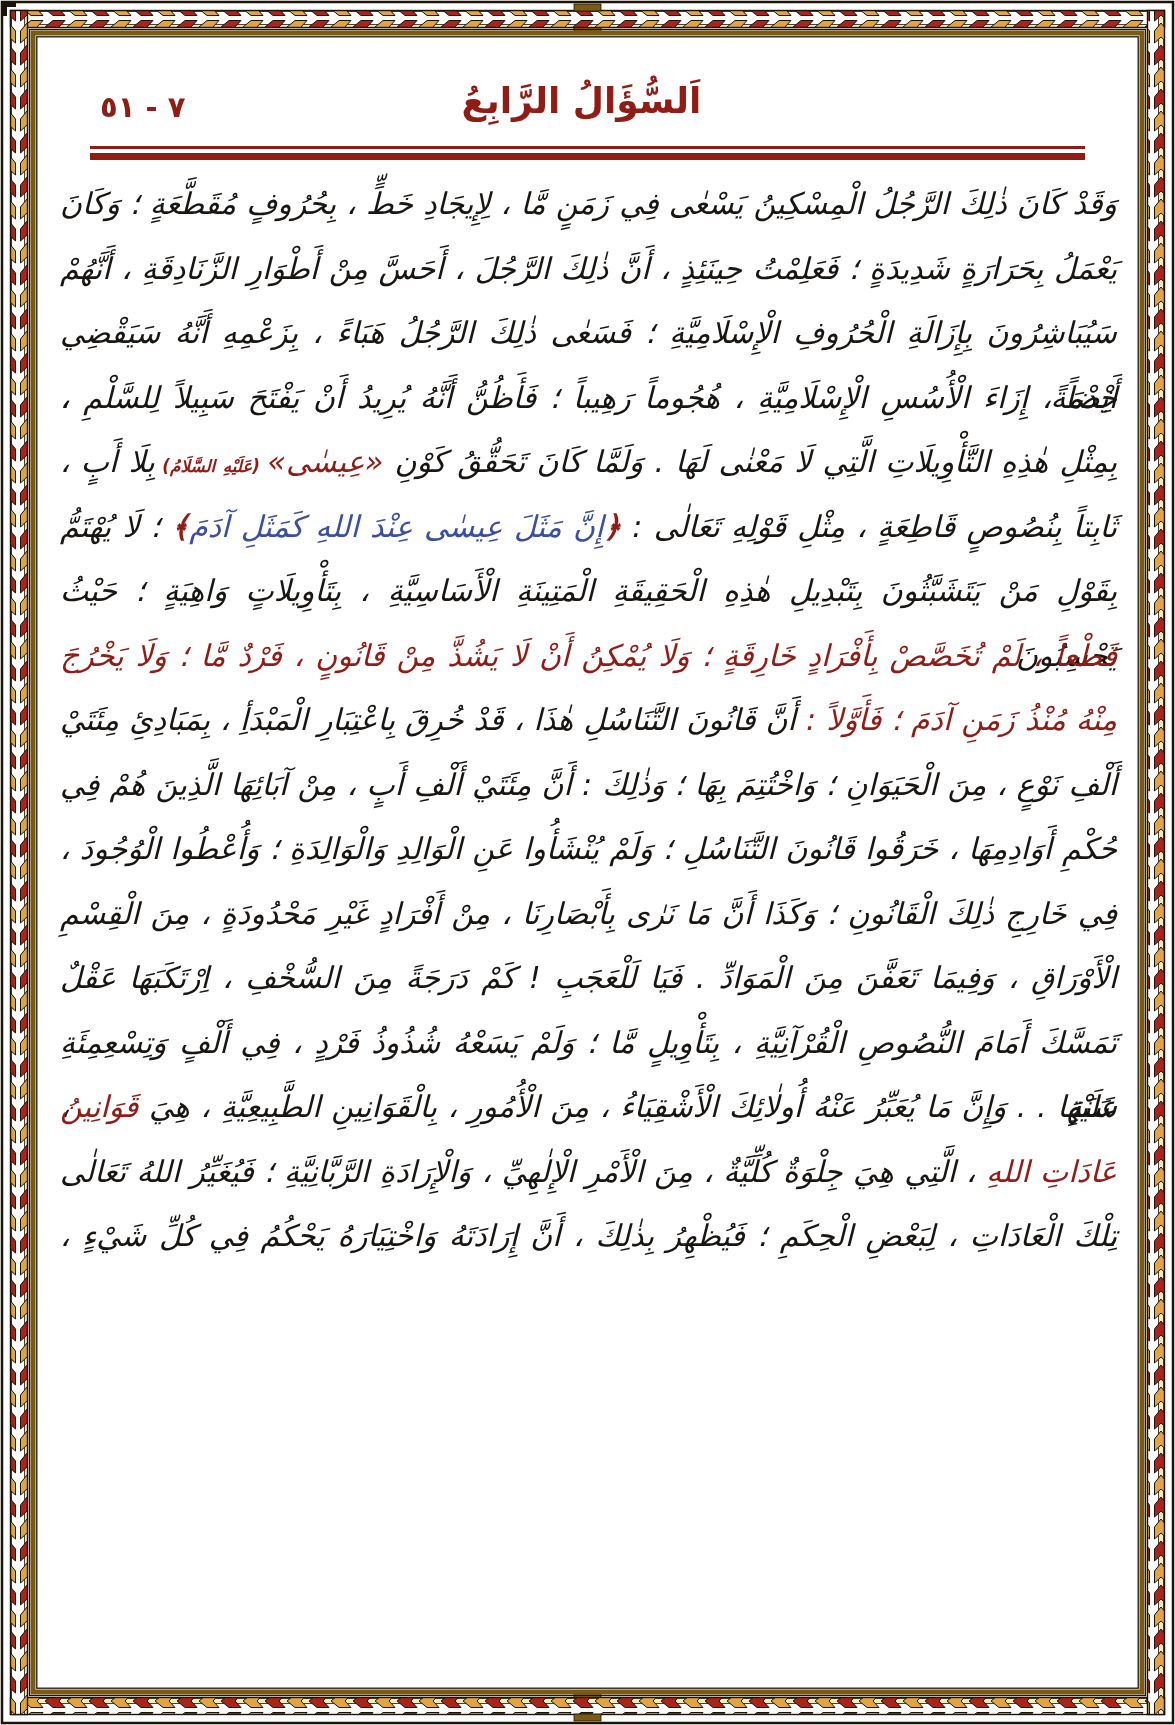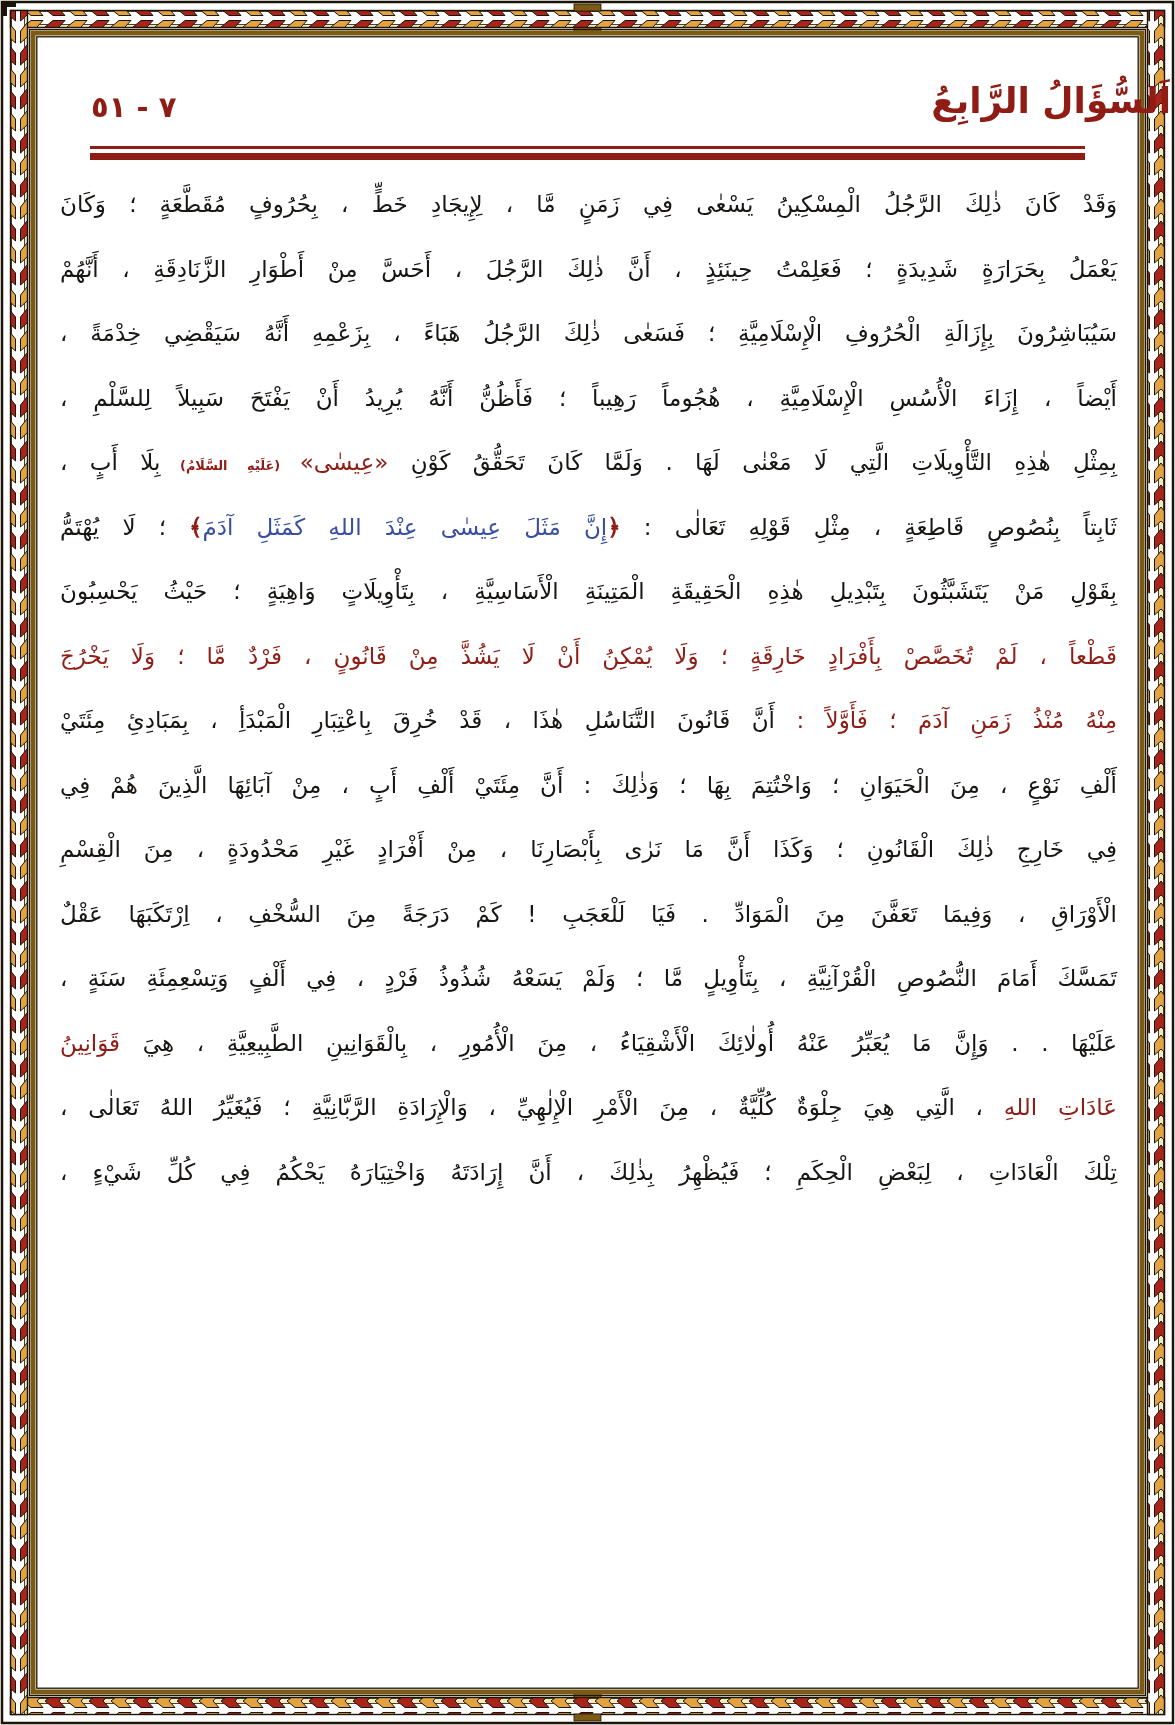--- a/index.html
+++ b/index.html
@@ -12,29 +12,29 @@
   .page{position:absolute;inset:0;background:#fff;}
   svg.frame{position:absolute;inset:0;display:block;}
   .band{stroke:var(--outline);stroke-width:1.4;}
   .lnk-r{fill:var(--border-red);stroke:var(--outline);stroke-width:1;}
   .lnk-g{fill:var(--border-gold);stroke:var(--outline);stroke-width:1;}
   .ribbon{fill:var(--border-cream);stroke:var(--outline);stroke-width:.8;}
   .blk{stroke:var(--outline);fill:none;}
   .olv{stroke:var(--border-olive);fill:none;}
   .tab{fill:var(--border-olive);stroke:var(--outline);stroke-width:.8;}
   .finial{fill:var(--outline);}
-  .page-number{position:absolute;top:90px;left:91px;font-size:29px;font-weight:bold;
+  .page-number{position:absolute;top:90px;left:100px;font-size:29px;font-weight:bold;
     color:var(--accent-red);direction:rtl;}
-  .title{margin:0;position:absolute;top:80px;left:0;right:4px;text-align:right;
+  .title{margin:0;position:absolute;top:80px;left:0;right:12px;text-align:center;
     font-size:36px;font-weight:bold;color:var(--accent-red);}
   .title-rule{position:absolute;top:146px;left:90px;right:90px;height:14px;box-sizing:border-box;
     border-top:3px solid var(--accent-red);border-bottom:7px solid var(--accent-red);}
   .body-text{position:absolute;top:172px;left:60px;right:58px;direction:rtl;}
-  .line{height:64.5px;line-height:64.5px;font-size:23px;color:var(--ink);
-    text-align:justify;text-align-last:justify;white-space:normal;}
+  .line{height:64.5px;line-height:64.5px;font-size:30px;color:var(--ink);
+    text-align:justify;text-align-last:justify;white-space:normal;font-style:italic;}
   .seg-k{color:var(--ink);}
   .seg-r{color:var(--accent-red);margin-top:16px;}
   .seg-b{color:var(--verse-blue);}
   .seg-br{color:var(--accent-red);font-weight:bold;}
   .seg-p{color:var(--accent-red);font-size:0.56em;font-weight:bold;}
 </style>
 </head>
 <body>
 
 <div class="page">
@@ -81,20 +81,21 @@
       <div class="line"><span class="seg-k">وَقَدْ كَانَ ذٰلِكَ الرَّجُلُ الْمِسْكِينُ يَسْعٰى فِي زَمَنٍ مَّا ، لِإِيجَادِ خَطٍّ ، بِحُرُوفٍ مُقَطَّعَةٍ ؛ وَكَانَ</span></div>
       <div class="line"><span class="seg-k">يَعْمَلُ بِحَرَارَةٍ شَدِيدَةٍ ؛ فَعَلِمْتُ حِينَئِذٍ ، أَنَّ ذٰلِكَ الرَّجُلَ ، أَحَسَّ مِنْ أَطْوَارِ الزَّنَادِقَةِ ، أَنَّهُمْ</span></div>
       <div class="line"><span class="seg-k">سَيُبَاشِرُونَ بِإِزَالَةِ الْحُرُوفِ الْإِسْلَامِيَّةِ ؛ فَسَعٰى ذٰلِكَ الرَّجُلُ هَبَاءً ، بِزَعْمِهِ أَنَّهُ سَيَقْضِي خِدْمَةً ،</span></div>
       <div class="line"><span class="seg-k">أَيْضاً ، إِزَاءَ الْأُسُسِ الْإِسْلَامِيَّةِ ، هُجُوماً رَهِيباً ؛ فَأَظُنُّ أَنَّهُ يُرِيدُ أَنْ يَفْتَحَ سَبِيلاً لِلسَّلْمِ ،</span></div>
       <div class="line"><span class="seg-k">بِمِثْلِ هٰذِهِ التَّأْوِيلَاتِ الَّتِي لَا مَعْنٰى لَهَا . وَلَمَّا كَانَ تَحَقُّقُ كَوْنِ </span><span class="seg-r">«عِيسٰى»</span><span class="seg-p"> (عَلَيْهِ السَّلَامُ) </span><span class="seg-k">بِلَا أَبٍ ،</span></div>
       <div class="line"><span class="seg-k">ثَابِتاً بِنُصُوصٍ قَاطِعَةٍ ، مِثْلِ قَوْلِهِ تَعَالٰى : </span><span class="seg-br">﴿</span><span class="seg-b">إِنَّ مَثَلَ عِيسٰى عِنْدَ اللهِ كَمَثَلِ آدَمَ</span><span class="seg-br">﴾</span><span class="seg-k"> ؛ لَا يُهْتَمُّ</span></div>
       <div class="line"><span class="seg-k">بِقَوْلِ مَنْ يَتَشَبَّثُونَ بِتَبْدِيلِ هٰذِهِ الْحَقِيقَةِ الْمَتِينَةِ الْأَسَاسِيَّةِ ، بِتَأْوِيلَاتٍ وَاهِيَةٍ ؛ حَيْثُ يَحْسِبُونَ</span></div>
       <div class="line"><span class="seg-r">قَطْعاً ، لَمْ تُخَصَّصْ بِأَفْرَادٍ خَارِقَةٍ ؛ وَلَا يُمْكِنُ أَنْ لَا يَشُذَّ مِنْ قَانُونٍ ، فَرْدٌ مَّا ؛ وَلَا يَخْرُجَ</span></div>
       <div class="line"><span class="seg-r">مِنْهُ مُنْذُ زَمَنِ آدَمَ ؛ فَأَوَّلاً : </span><span class="seg-k">أَنَّ قَانُونَ التَّنَاسُلِ هٰذَا ، قَدْ خُرِقَ بِاعْتِبَارِ الْمَبْدَأِ ، بِمَبَادِئِ مِئَتَيْ</span></div>
       <div class="line"><span class="seg-k">أَلْفِ نَوْعٍ ، مِنَ الْحَيَوَانِ ؛ وَاخْتُتِمَ بِهَا ؛ وَذٰلِكَ : أَنَّ مِئَتَيْ أَلْفِ أَبٍ ، مِنْ آبَائِهَا الَّذِينَ هُمْ فِي</span></div>
+      <div class="line"><span class="seg-k">حُكْمِ أَوَادِمِهَا ، خَرَقُوا قَانُونَ التَّنَاسُلِ ؛ وَلَمْ يُنْشَأُوا عَنِ الْوَالِدِ وَالْوَالِدَةِ ؛ وَأُعْطُوا الْوُجُودَ ،</span></div>
       <div class="line"><span class="seg-k">فِي خَارِجِ ذٰلِكَ الْقَانُونِ ؛ وَكَذَا أَنَّ مَا نَرٰى بِأَبْصَارِنَا ، مِنْ أَفْرَادٍ غَيْرِ مَحْدُودَةٍ ، مِنَ الْقِسْمِ</span></div>
       <div class="line"><span class="seg-k">الْأَوْرَاقِ ، وَفِيمَا تَعَفَّنَ مِنَ الْمَوَادِّ . فَيَا لَلْعَجَبِ ! كَمْ دَرَجَةً مِنَ السُّخْفِ ، اِرْتَكَبَهَا عَقْلٌ</span></div>
       <div class="line"><span class="seg-k">تَمَسَّكَ أَمَامَ النُّصُوصِ الْقُرْآنِيَّةِ ، بِتَأْوِيلٍ مَّا ؛ وَلَمْ يَسَعْهُ شُذُوذُ فَرْدٍ ، فِي أَلْفٍ وَتِسْعِمِئَةِ سَنَةٍ ،</span></div>
       <div class="line"><span class="seg-k">عَلَيْهَا . . وَإِنَّ مَا يُعَبِّرُ عَنْهُ أُولٰائِكَ الْأَشْقِيَاءُ ، مِنَ الْأُمُورِ ، بِالْقَوَانِينِ الطَّبِيعِيَّةِ ، هِيَ </span><span class="seg-r">قَوَانِينُ</span></div>
       <div class="line"><span class="seg-r">عَادَاتِ اللهِ</span><span class="seg-k"> ، الَّتِي هِيَ جِلْوَةٌ كُلِّيَّةٌ ، مِنَ الْأَمْرِ الْإِلٰهِيِّ ، وَالْإِرَادَةِ الرَّبَّانِيَّةِ ؛ فَيُغَيِّرُ اللهُ تَعَالٰى ،</span></div>
       <div class="line"><span class="seg-k">تِلْكَ الْعَادَاتِ ، لِبَعْضِ الْحِكَمِ ؛ فَيُظْهِرُ بِذٰلِكَ ، أَنَّ إِرَادَتَهُ وَاخْتِيَارَهُ يَحْكُمُ فِي كُلِّ شَيْءٍ ،</span></div>
     </main>
 </div>
 
 </body></html>

